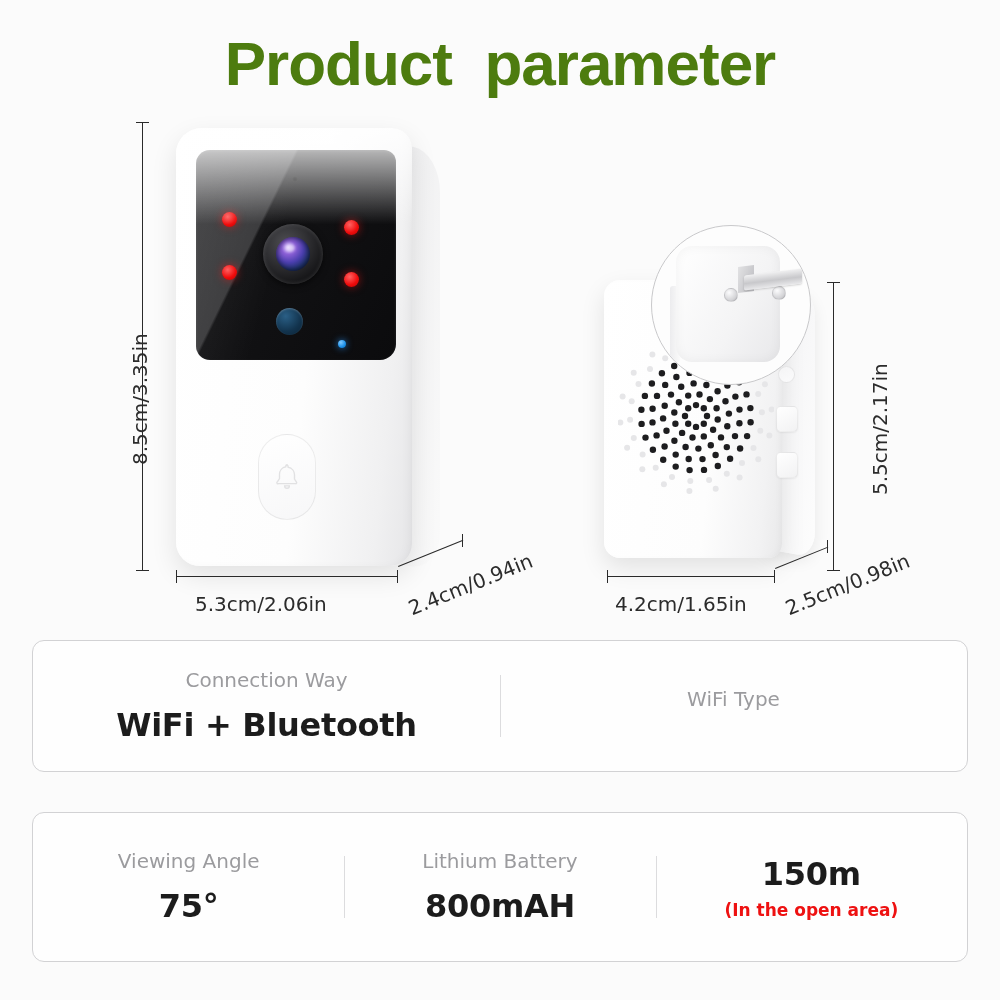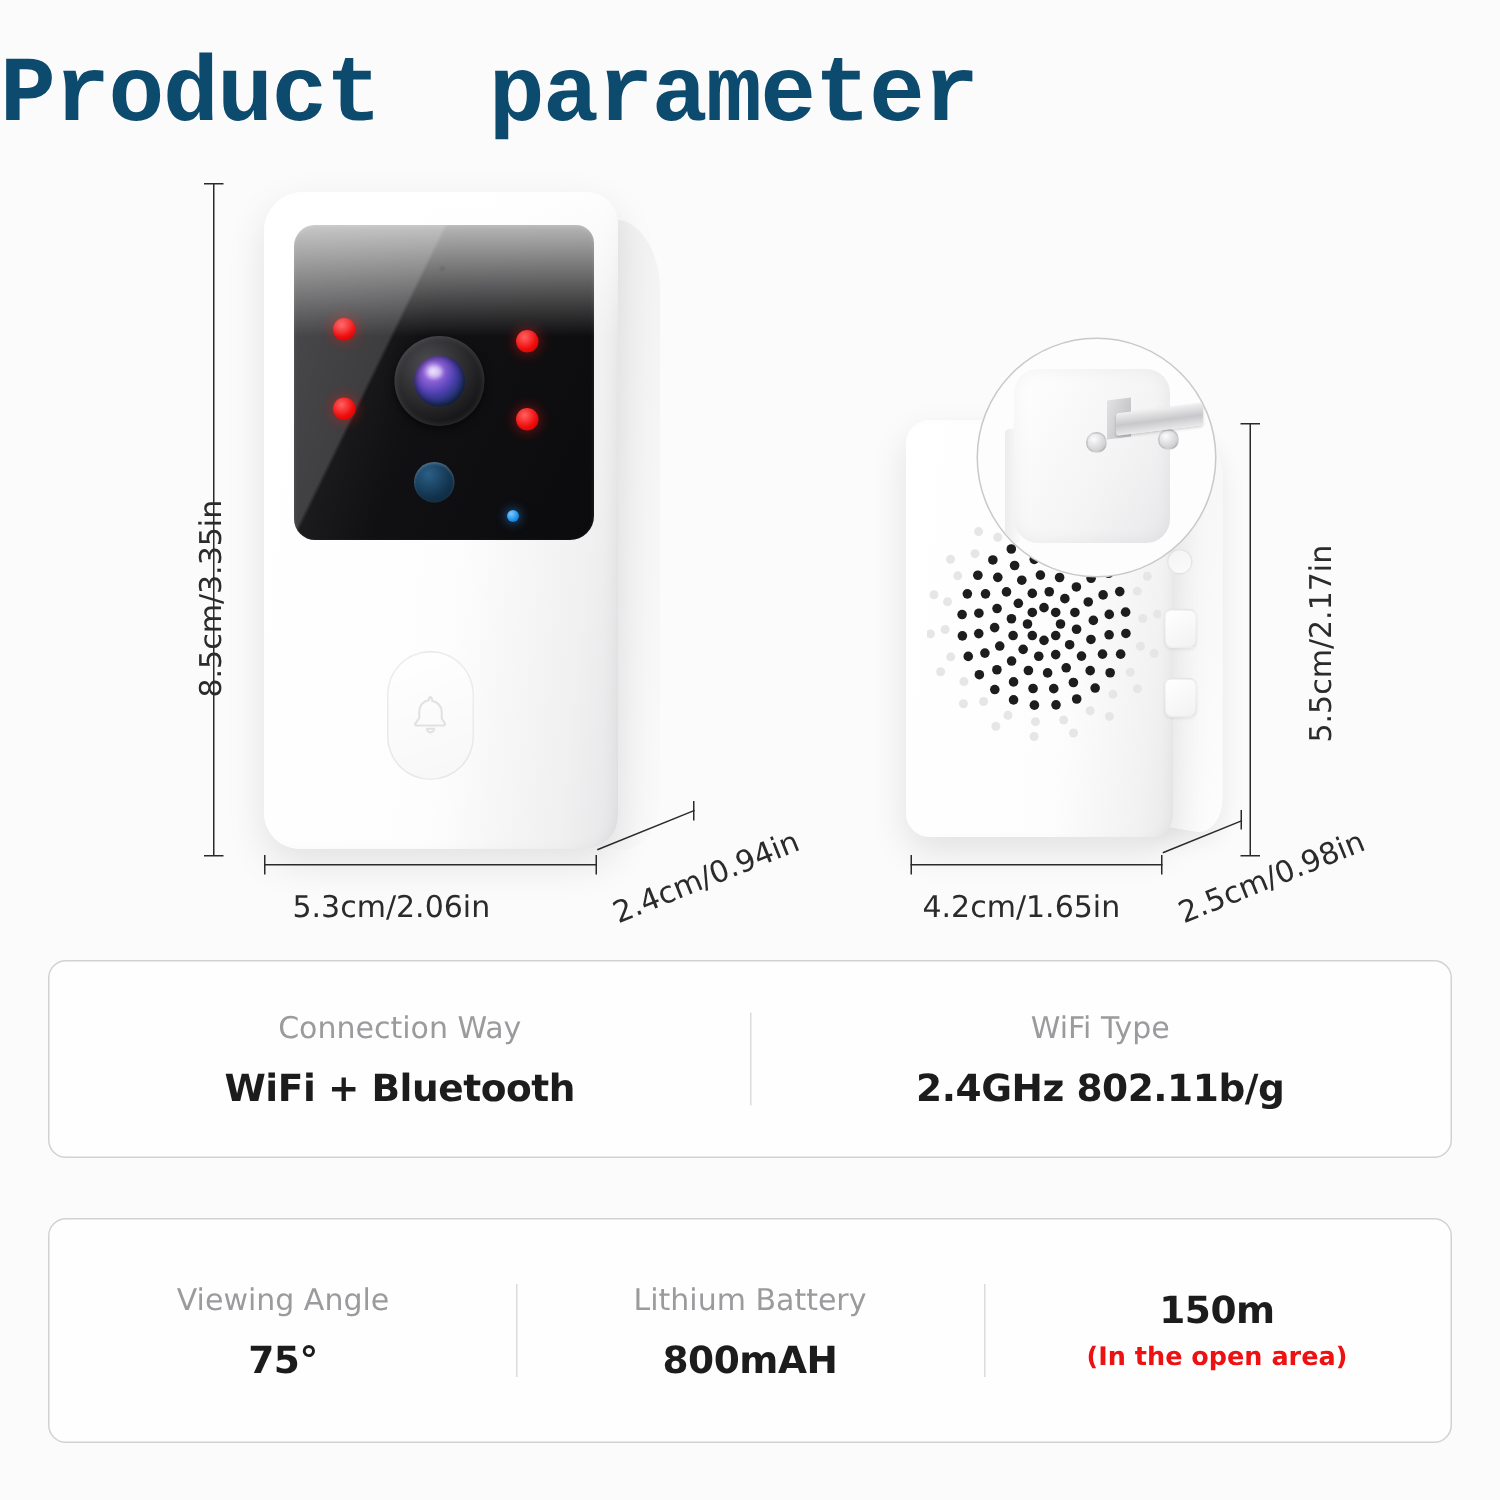--- a/index.html
+++ b/index.html
@@ -8,26 +8,26 @@
     background:#fbfbfb;
     font-family:"Liberation Sans", sans-serif;
     position:relative;
     overflow:hidden;
     -webkit-font-smoothing:antialiased;
   }
 
   
   .title {
     position:absolute; top:28px; left:0; width:100%;
-    text-align:left;
+    text-align:center;
     font-size:62px;
     font-weight:bold;
     letter-spacing:-1px;
-    color:#0c4a6e;
-    font-family:Liberation Mono, monospace;
+    color:#4d7c0f;
+    font-family:Liberation Sans, sans-serif;
     white-space:pre;
   }
 
   
   .hero { position:absolute; top:110px; left:0; width:1000px; height:520px; }
 
   
   .doorbell-wrap { position:absolute; left:168px; top:18px; width:300px; height:450px; }
 
   .db-side {
@@ -206,21 +206,21 @@
   }
   .spec-cell + .spec-cell:before {
     content:""; position:absolute; left:0; top:50%; transform:translateY(-50%);
     width:1px; height:62px; background:#dcdcde;
   }
   .spec-label {
     font-size:20px; color:#9b9b9e; margin-bottom:14px; font-weight:400;
     font-family:"DejaVu Sans","Liberation Sans",sans-serif;
   }
   .spec-value {
-    font-size:25px; color:#1c1c1c; font-weight:bold; letter-spacing:-.3px;
+    font-size:32px; color:#1c1c1c; font-weight:bold; letter-spacing:-.3px;
     font-family:"DejaVu Sans","Liberation Sans",sans-serif;
   }
   .spec-note {
     font-size:17px; font-weight:bold; margin-top:7px;
     font-family:"DejaVu Sans","Liberation Sans",sans-serif;
   }
 </style>
 </head>
 <body>
 
@@ -429,21 +429,20 @@
 
 </div>
 
 <div class="spec-panel" id="spec-panel-1">
   <div class="spec-cell">
     <div class="spec-label">Connection Way</div>
     <div class="spec-value">WiFi + Bluetooth</div>
   </div>
   <div class="spec-cell">
     <div class="spec-label">WiFi Type</div>
-    <div class="spec-value">2.4GHz 802.11b/g</div>
   </div>
 </div>
 
 <div class="spec-panel" id="spec-panel-2">
   <div class="spec-cell">
     <div class="spec-label">Viewing Angle</div>
     <div class="spec-value">75°</div>
   </div>
   <div class="spec-cell">
     <div class="spec-label">Lithium Battery</div>

